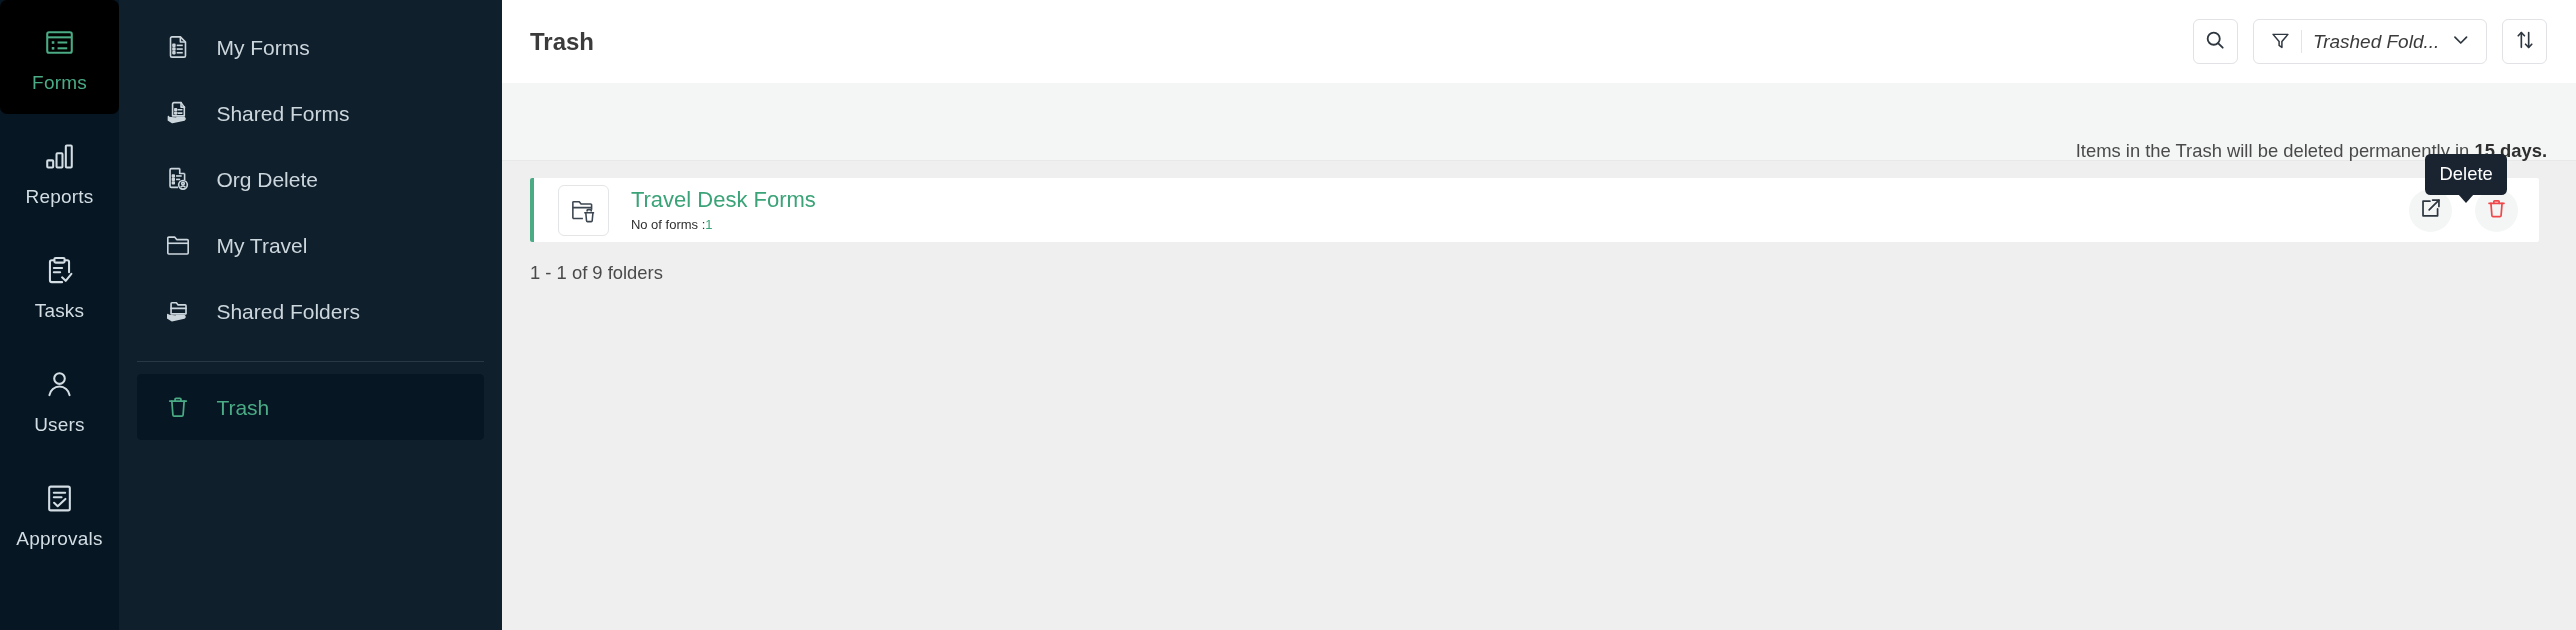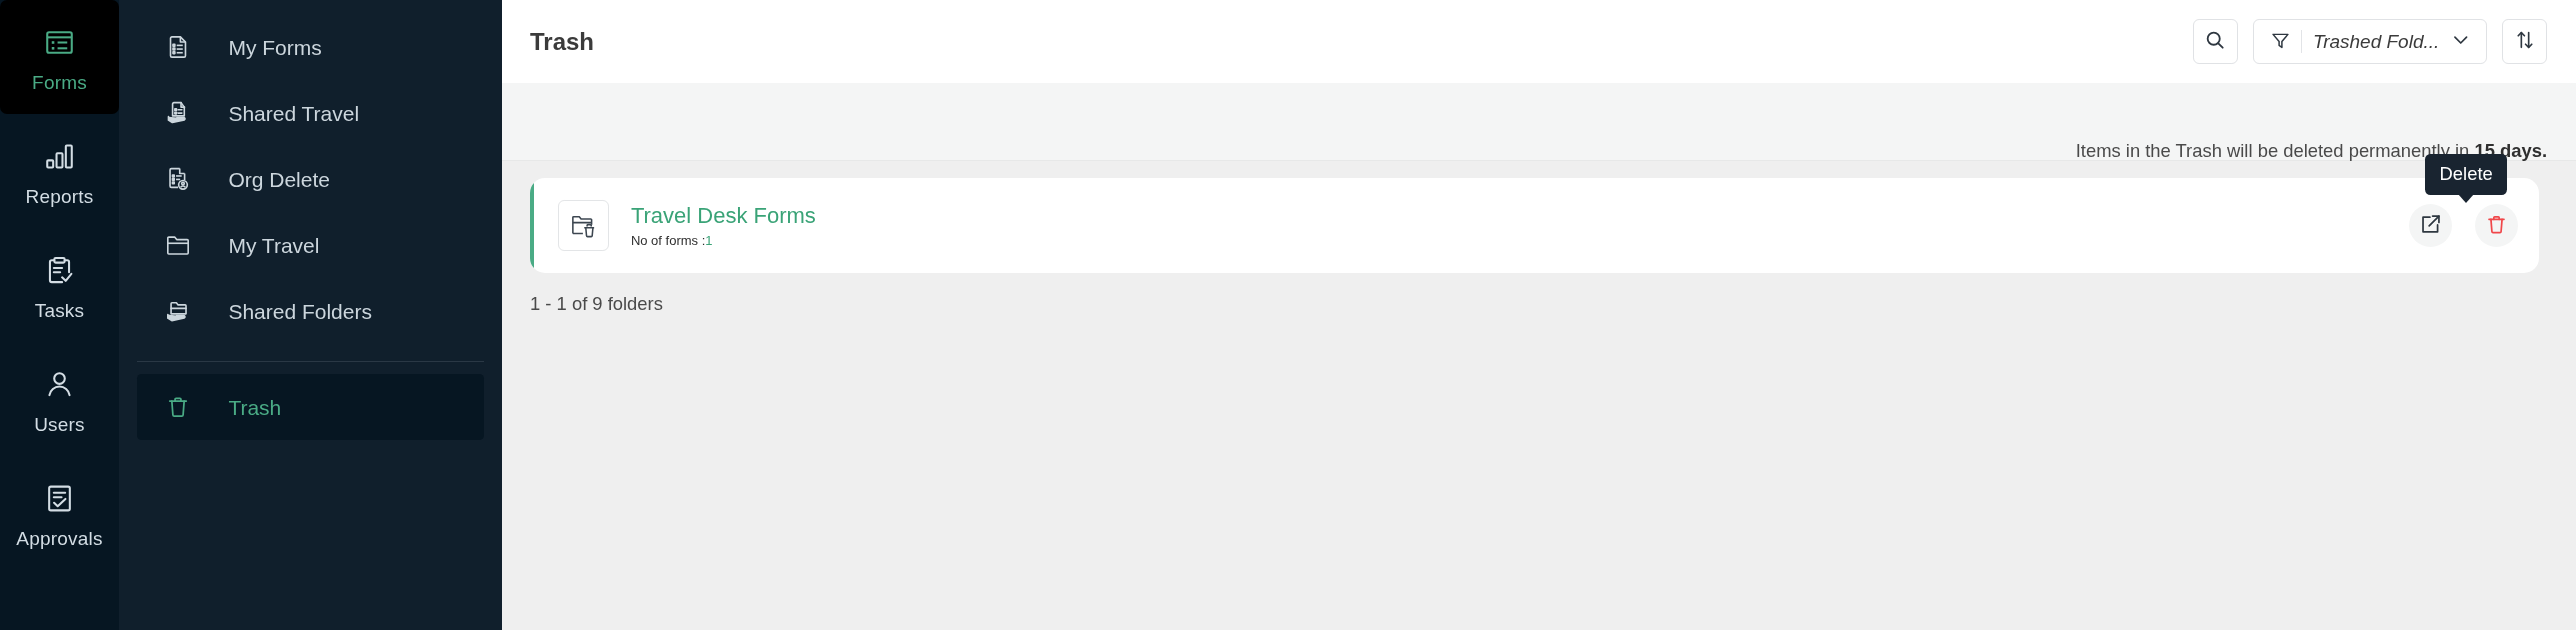--- a/index.html
+++ b/index.html
@@ -49,21 +49,21 @@
     background: #101f2c;
     padding-top: 14px;
   }
   .nav-list { list-style: none; }
   .nav-item {
     height: 66px;
     margin: 0 18.4px;
     padding-left: 28px;
     display: flex;
     align-items: center;
-    gap: 37px;
+    gap: 25px;
     border-radius: 4.6px;
     color: #ccd6dd;
     cursor: pointer;
   }
   .nav-item .nav-label { font-size: 21px; line-height: 1; }
   .nav-item svg { display: block; flex: 0 0 auto; }
   .nav-item.active { background: #061622; color: #4aab85; }
   .nav-divider {
     height: 0.8px;
     background: #2a3845;
@@ -132,23 +132,23 @@
     border-bottom: 0.8px solid #e7e8e8;
   }
   .infobar-text { font-size: 18.4px; color: #4a4a4a; line-height: 1; }
   .infobar-text b { font-weight: 700; color: #2f2f2f; }
 
   
   .content { flex: 1 1 auto; padding: 17px 37px 0 28px; position: relative; }
 
   .folder-card {
     position: relative;
-    height: 95px;
+    height: 64px;
     background: #ffffff;
-    border-radius: 15px;
+    border-radius: 2px;
     display: flex;
     align-items: center;
     padding-left: 23px;
     padding-right: 21.5px;
     overflow: hidden;
   }
   .card-accent {
     position: absolute;
     left: 0; top: 0; bottom: 0;
     width: 3.8px;
@@ -307,21 +307,21 @@
           <svg width="26" height="26" viewBox="0 0 24 24" fill="none" stroke="#ccd6dd" stroke-width="1.5" stroke-linejoin="round" stroke-linecap="round">
             <path d="M14.8 2.4H8.2a1.2 1.2 0 0 0-1.2 1.2v11.1h10.8V6.6z"></path>
             <polyline points="14.8,2.4 14.8,6.6 18,6.6"></polyline>
             <rect x="9.1" y="8.2" width="1.5" height="1.5"></rect>
             <rect x="9.1" y="11.3" width="1.5" height="1.5"></rect>
             <line x1="12.1" y1="9" x2="15.6" y2="9"></line>
             <line x1="12.1" y1="12.1" x2="15.6" y2="12.1"></line>
             <path d="M3.2 15.4v3.2l3.6 2.2 11.1-2.4a1.2 1.2 0 0 0-.5-2.2H11" fill="#ccd6dd" stroke="#ccd6dd"></path>
           </svg>
         </span>
-        <span class="nav-label">Shared Travel</span>
+        <span class="nav-label">Shared Forms</span>
       </li>
 
       <li class="nav-item">
         <span>
           <svg width="26" height="26" viewBox="0 0 24 24" fill="none" stroke="#ccd6dd" stroke-width="1.5" stroke-linejoin="round">
             <path d="M13.6 2.4H5.9a1.25 1.25 0 0 0-1.25 1.25v14.8A1.25 1.25 0 0 0 5.9 19.7h6.1"></path>
             <polyline points="13.6,2.4 13.6,6.9 18.1,6.9"></polyline>
             <path d="M18.1 6.9v6.3"></path>
             <rect x="6.9" y="8.4" width="1.6" height="1.6"></rect>
             <rect x="6.9" y="11.6" width="1.6" height="1.6"></rect>

